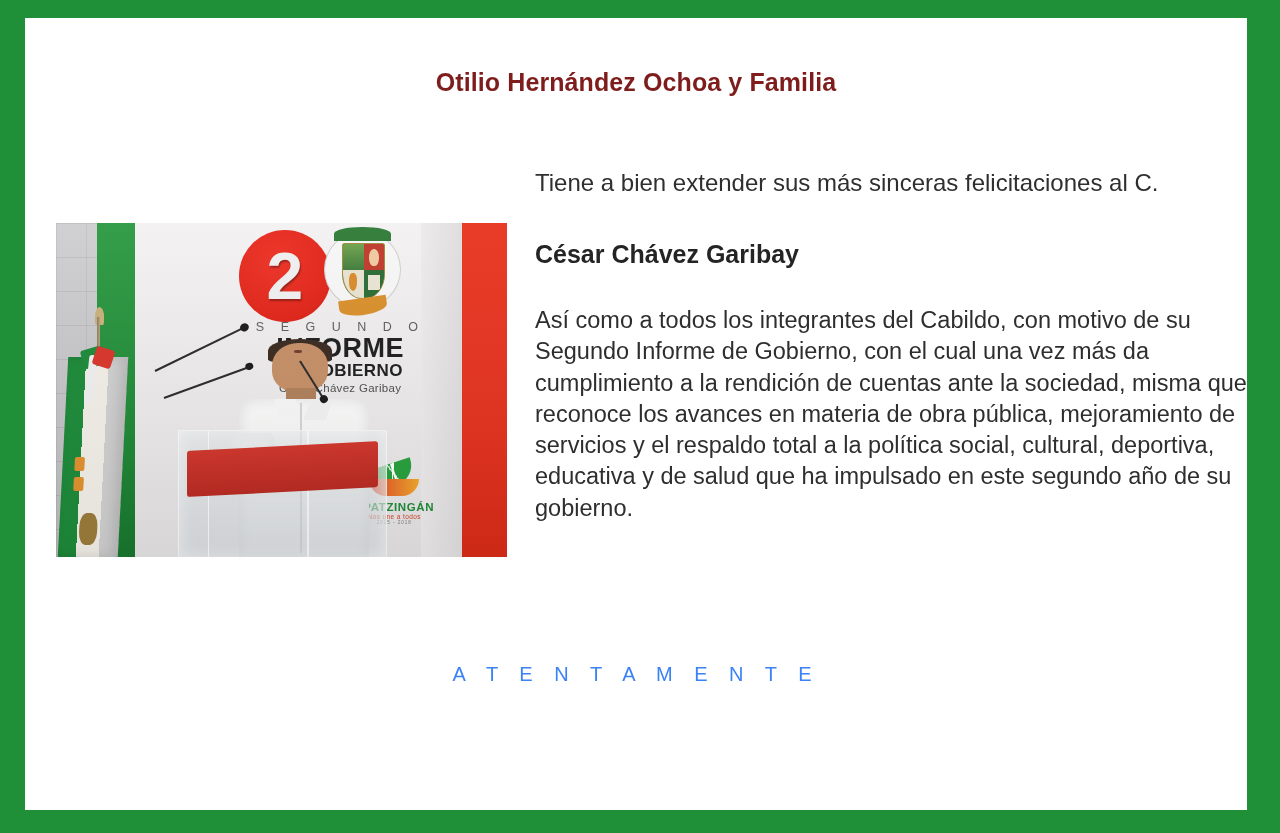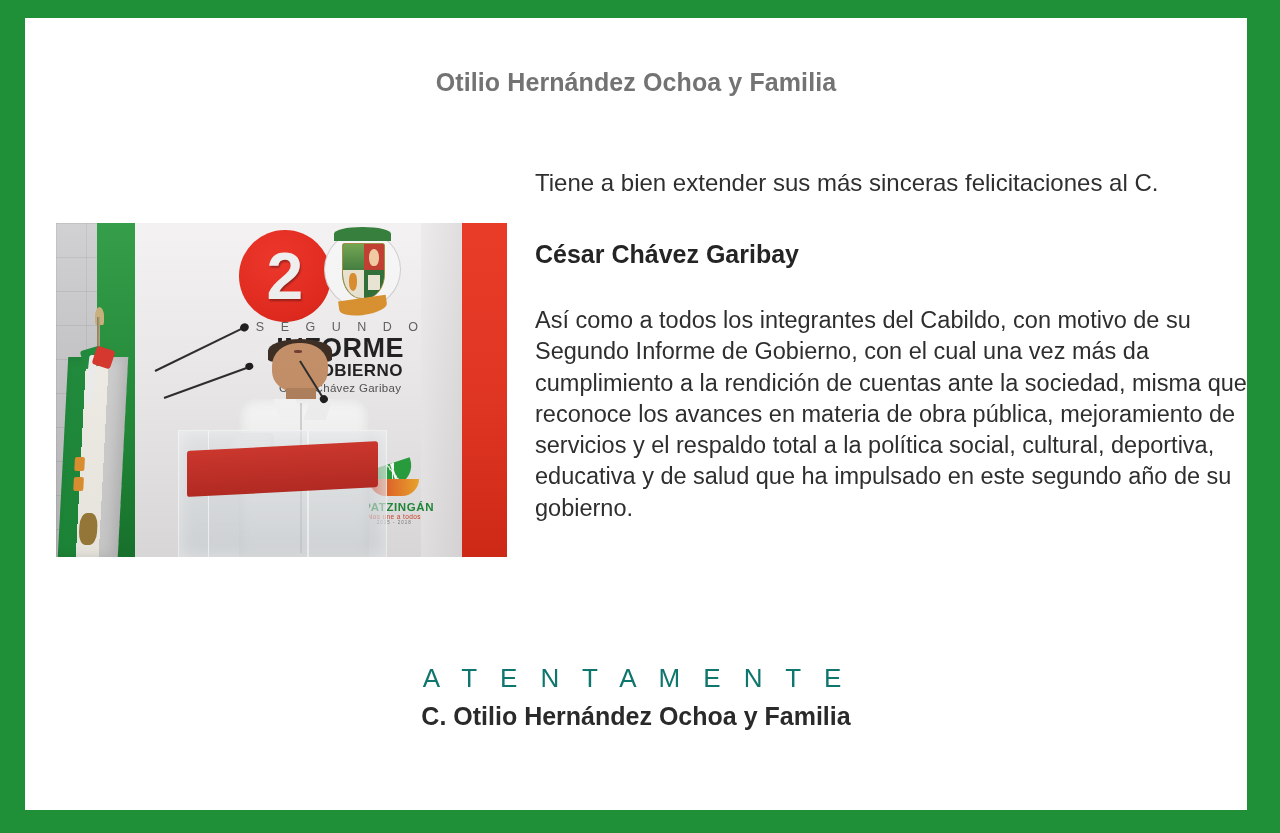--- a/index.html
+++ b/index.html
@@ -37,21 +37,21 @@
   
   .recipient-title {
     position: absolute;
     left: 0;
     right: 0;
     top: 50px;
     text-align: center;
     font-size: 25px;
     font-weight: bold;
     letter-spacing: 0.1px;
-    color: #737373;
+    color: #7f1d1d;
   }
 
   
   .photo-wrap {
     position: absolute;
     left: 31px;
     top: 205px;
     width: 451px;
     height: 334px;
     overflow: hidden;
@@ -366,24 +366,24 @@
   }
 
   
   .footer {
     position: absolute;
     left: 0; right: 0;
     top: 645px;
     text-align: center;
   }
   .atentamente {
-    font-size: 26px;
+    font-size: 20px;
     letter-spacing: 8px;
     font-weight: normal;
-    color: #0f766e;
+    color: #3b82f6;
   }
   .signer {
     margin-top: 8px;
     font-size: 25px;
     font-weight: bold;
     color: #2a2a2a;
   }
 </style>
 </head>
 <body>
@@ -477,17 +477,16 @@
     <div class="letter">
       <div class="lead">Tiene a bien extender sus más sinceras felicitaciones al C.</div>
       <div class="honoree">
         <div>César Chávez Garibay</div>
       </div>
       <div class="body-para">Así como a todos los integrantes del Cabildo, con motivo de su Segundo Informe de Gobierno, con el cual una vez más da cumplimiento a la rendición de cuentas ante la sociedad, misma que reconoce los avances en materia de obra pública, mejoramiento de servicios y el respaldo total a la política social, cultural, deportiva, educativa y de salud que ha impulsado en este segundo año de su gobierno.</div>
     </div>
 
     <div class="footer">
       <div class="atentamente">A T E N T A M E N T E</div>
-      <div class="signer">C. Otilio Hernández Ochoa y Familia</div>
     </div>
 
   </div>
 </div>
 
 </body></html>

